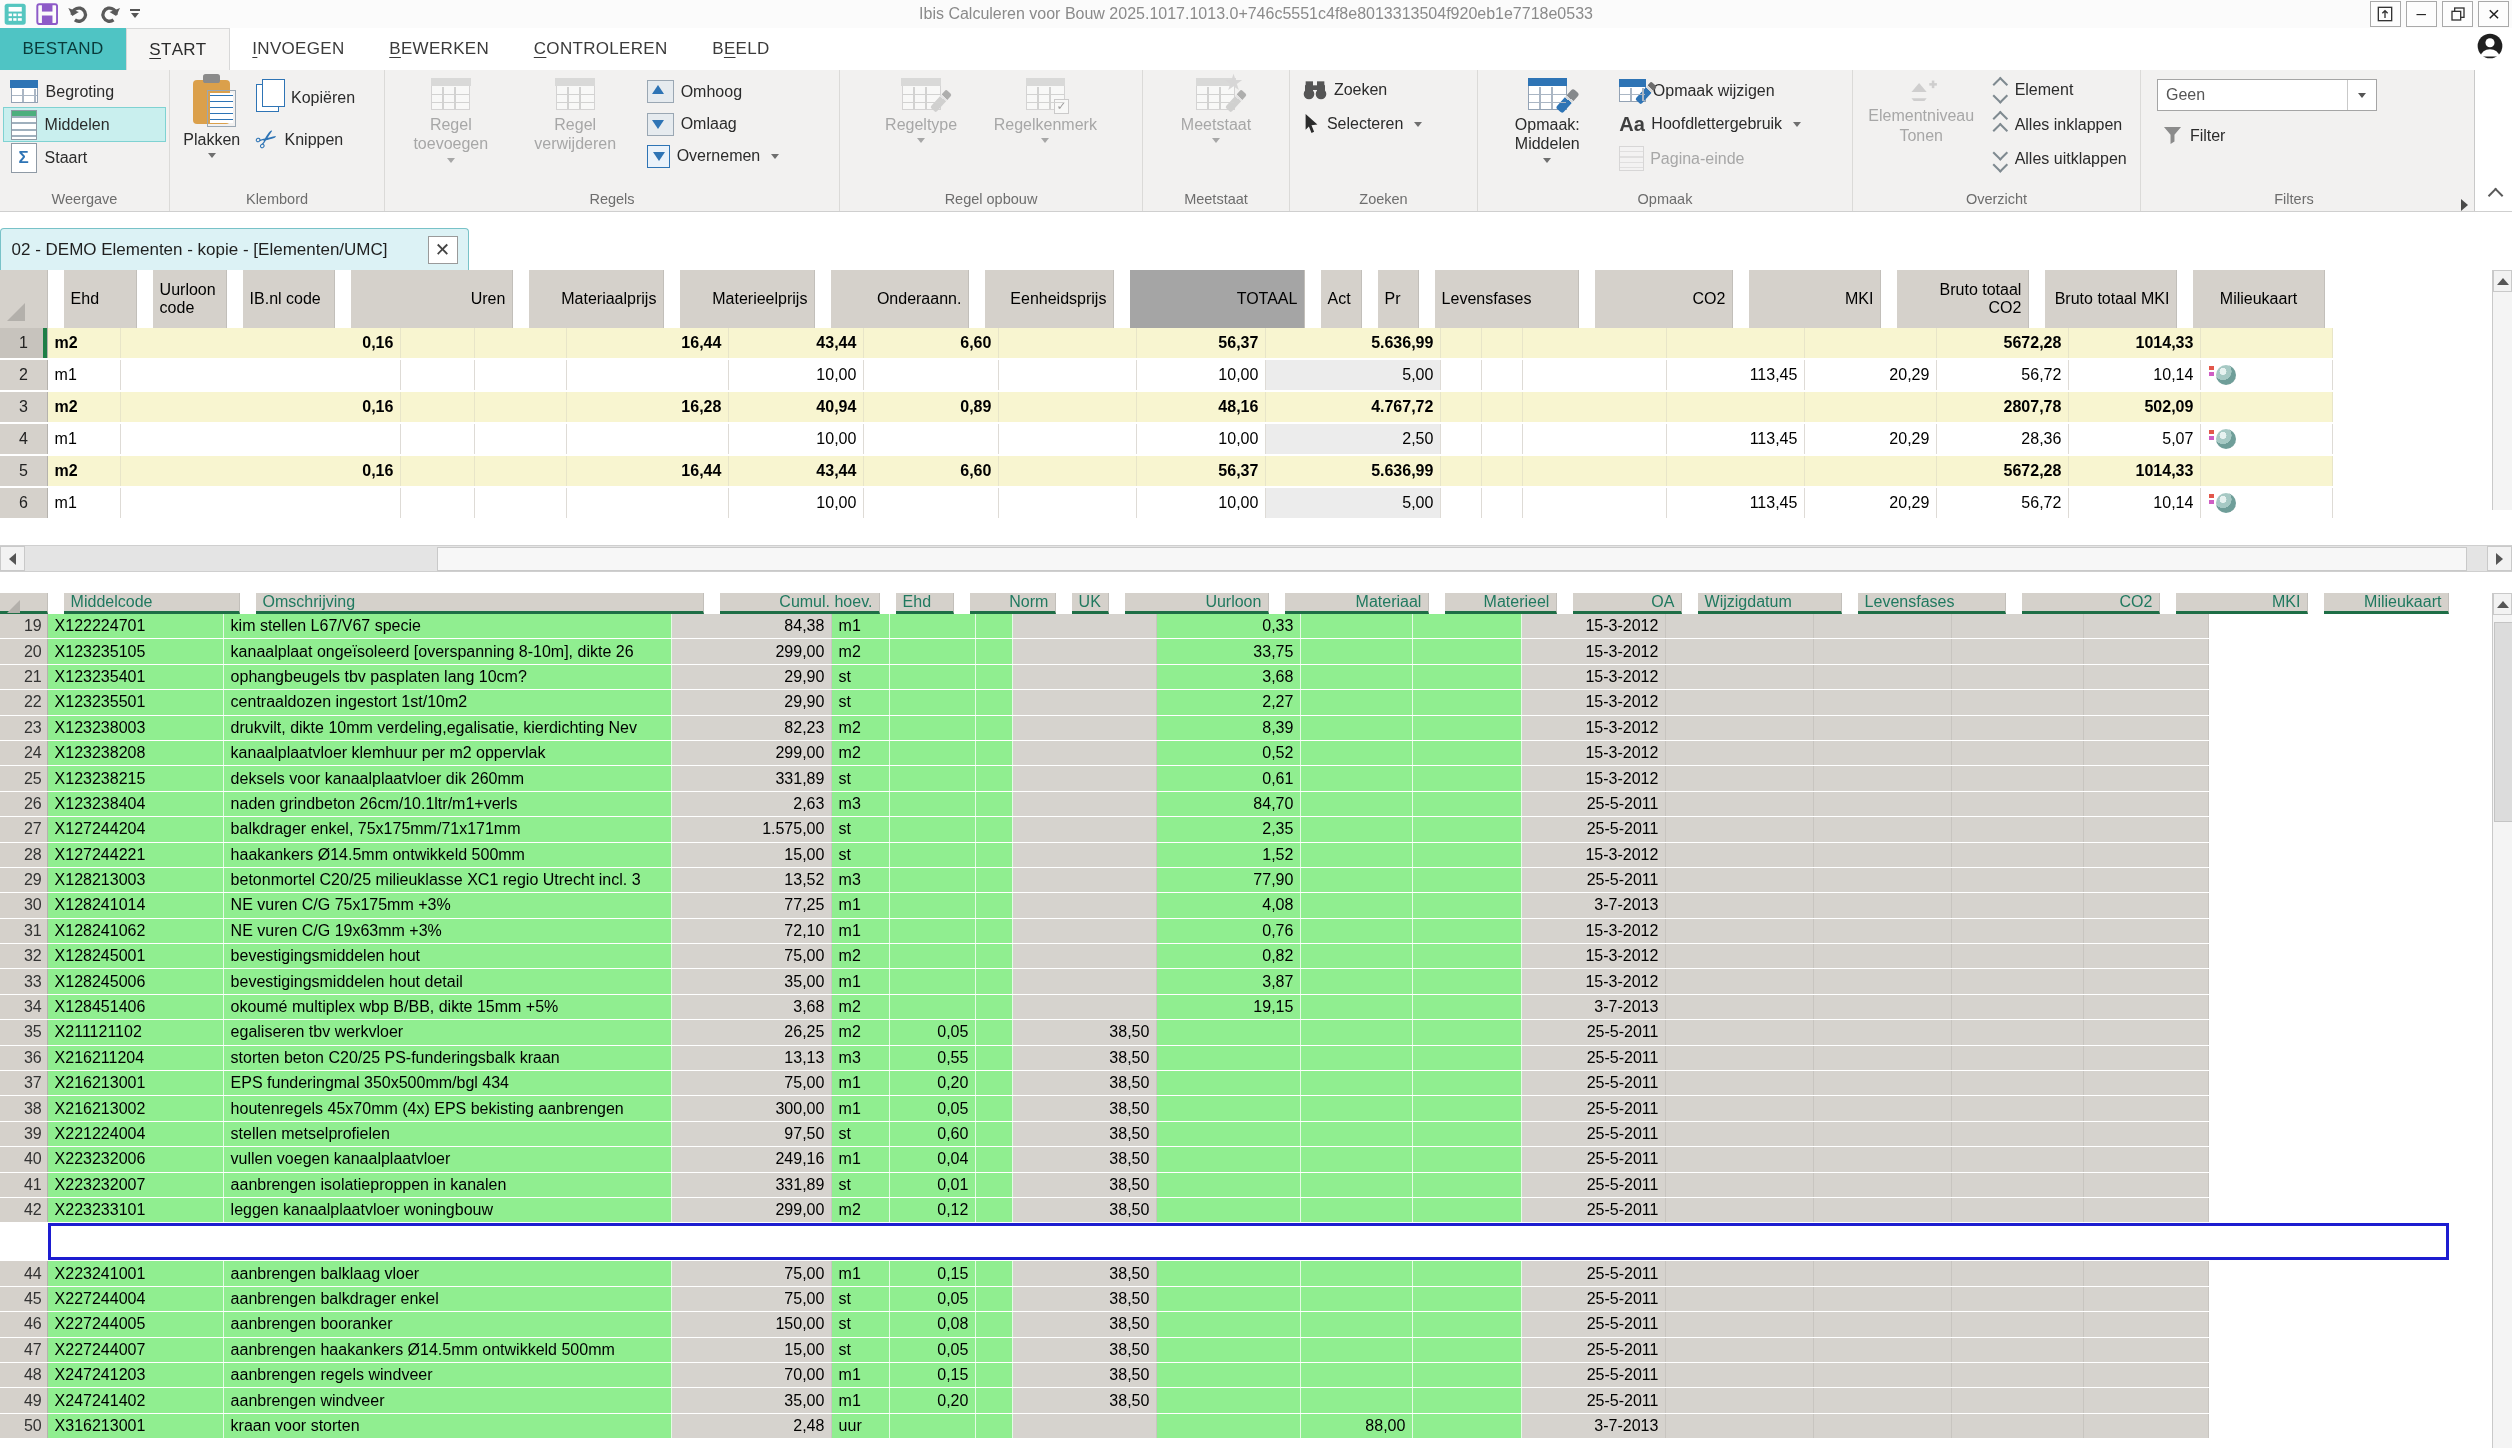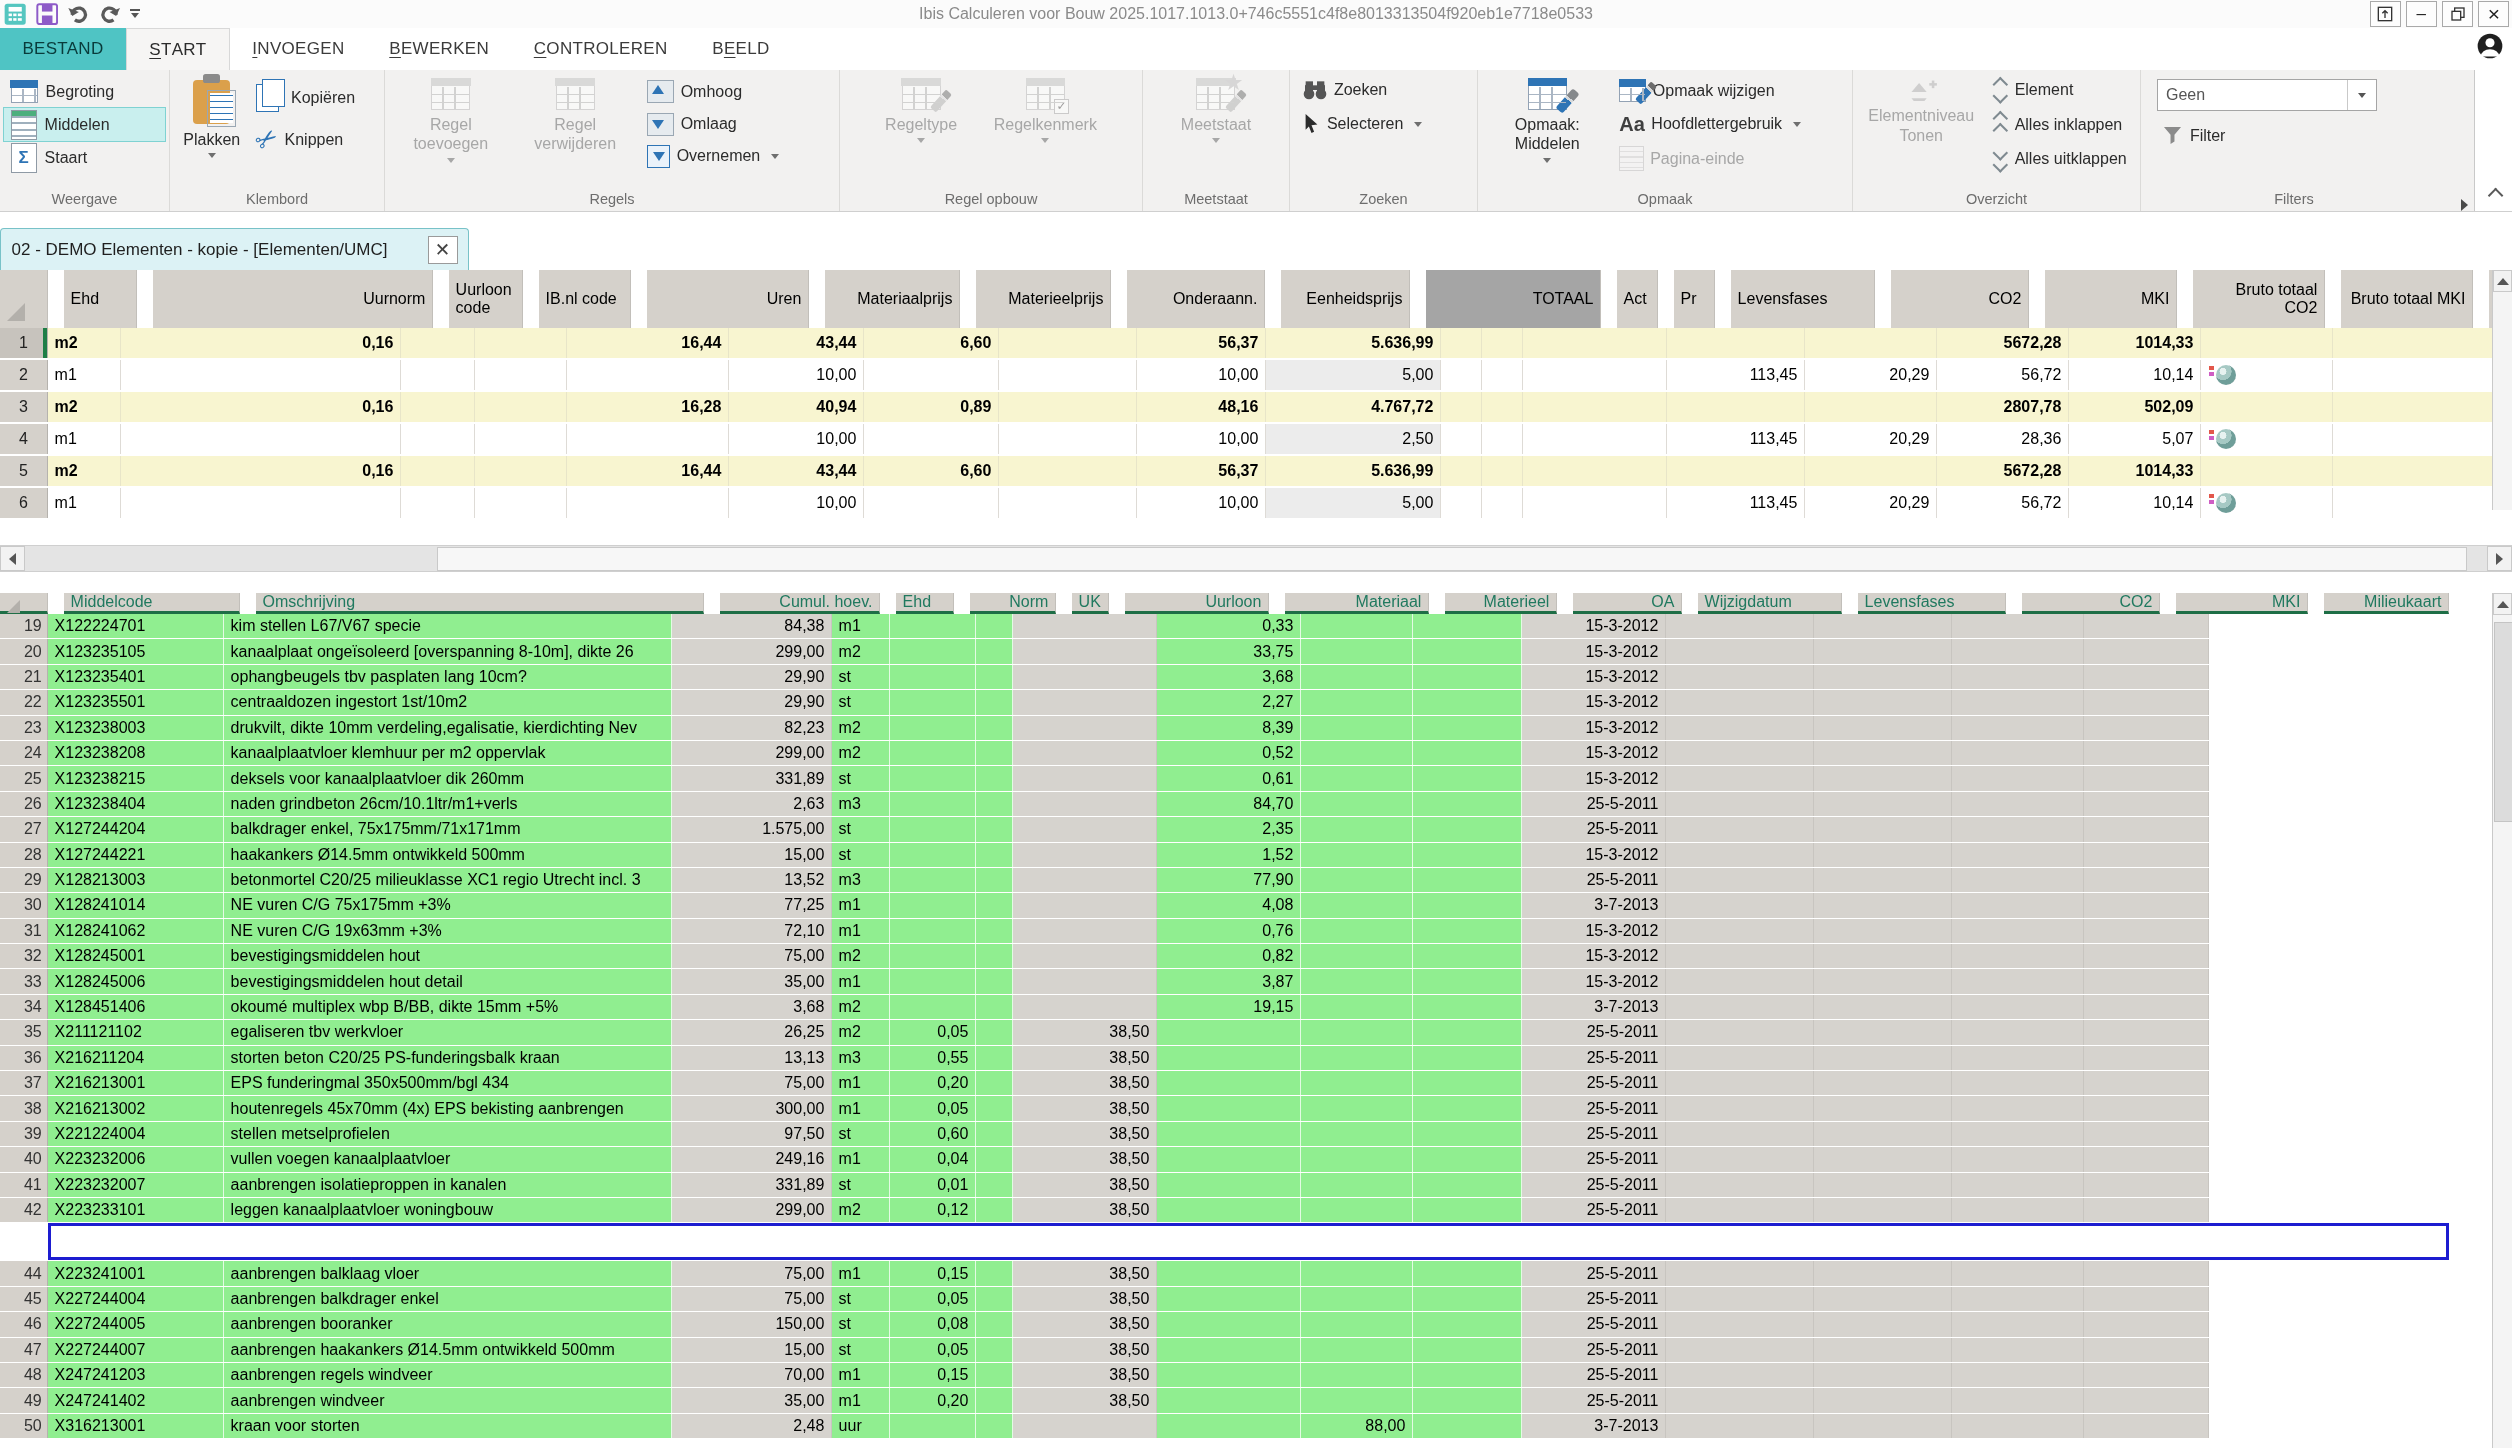--- a/index.html
+++ b/index.html
@@ -513,23 +513,20 @@
   </div>
 
   <div id="upper-table" class="tablewrap">
       <div class="thead">
         <div class="hc uc0 a-left">
           <span class="corner-tri"></span>
         </div>
         <div class="hc uc1 a-left">
           <span>Ehd</span>
         </div>
-        <div class="hc uc2 a-right">
-          <span>Uurnorm</span>
-        </div>
         <div class="hc uc3 a-left">
           <span>Uurloon code</span>
         </div>
         <div class="hc uc4 a-left">
           <span>IB.nl code</span>
         </div>
         <div class="hc uc5 a-right">
           <span>Uren</span>
         </div>
         <div class="hc uc6 a-right">

